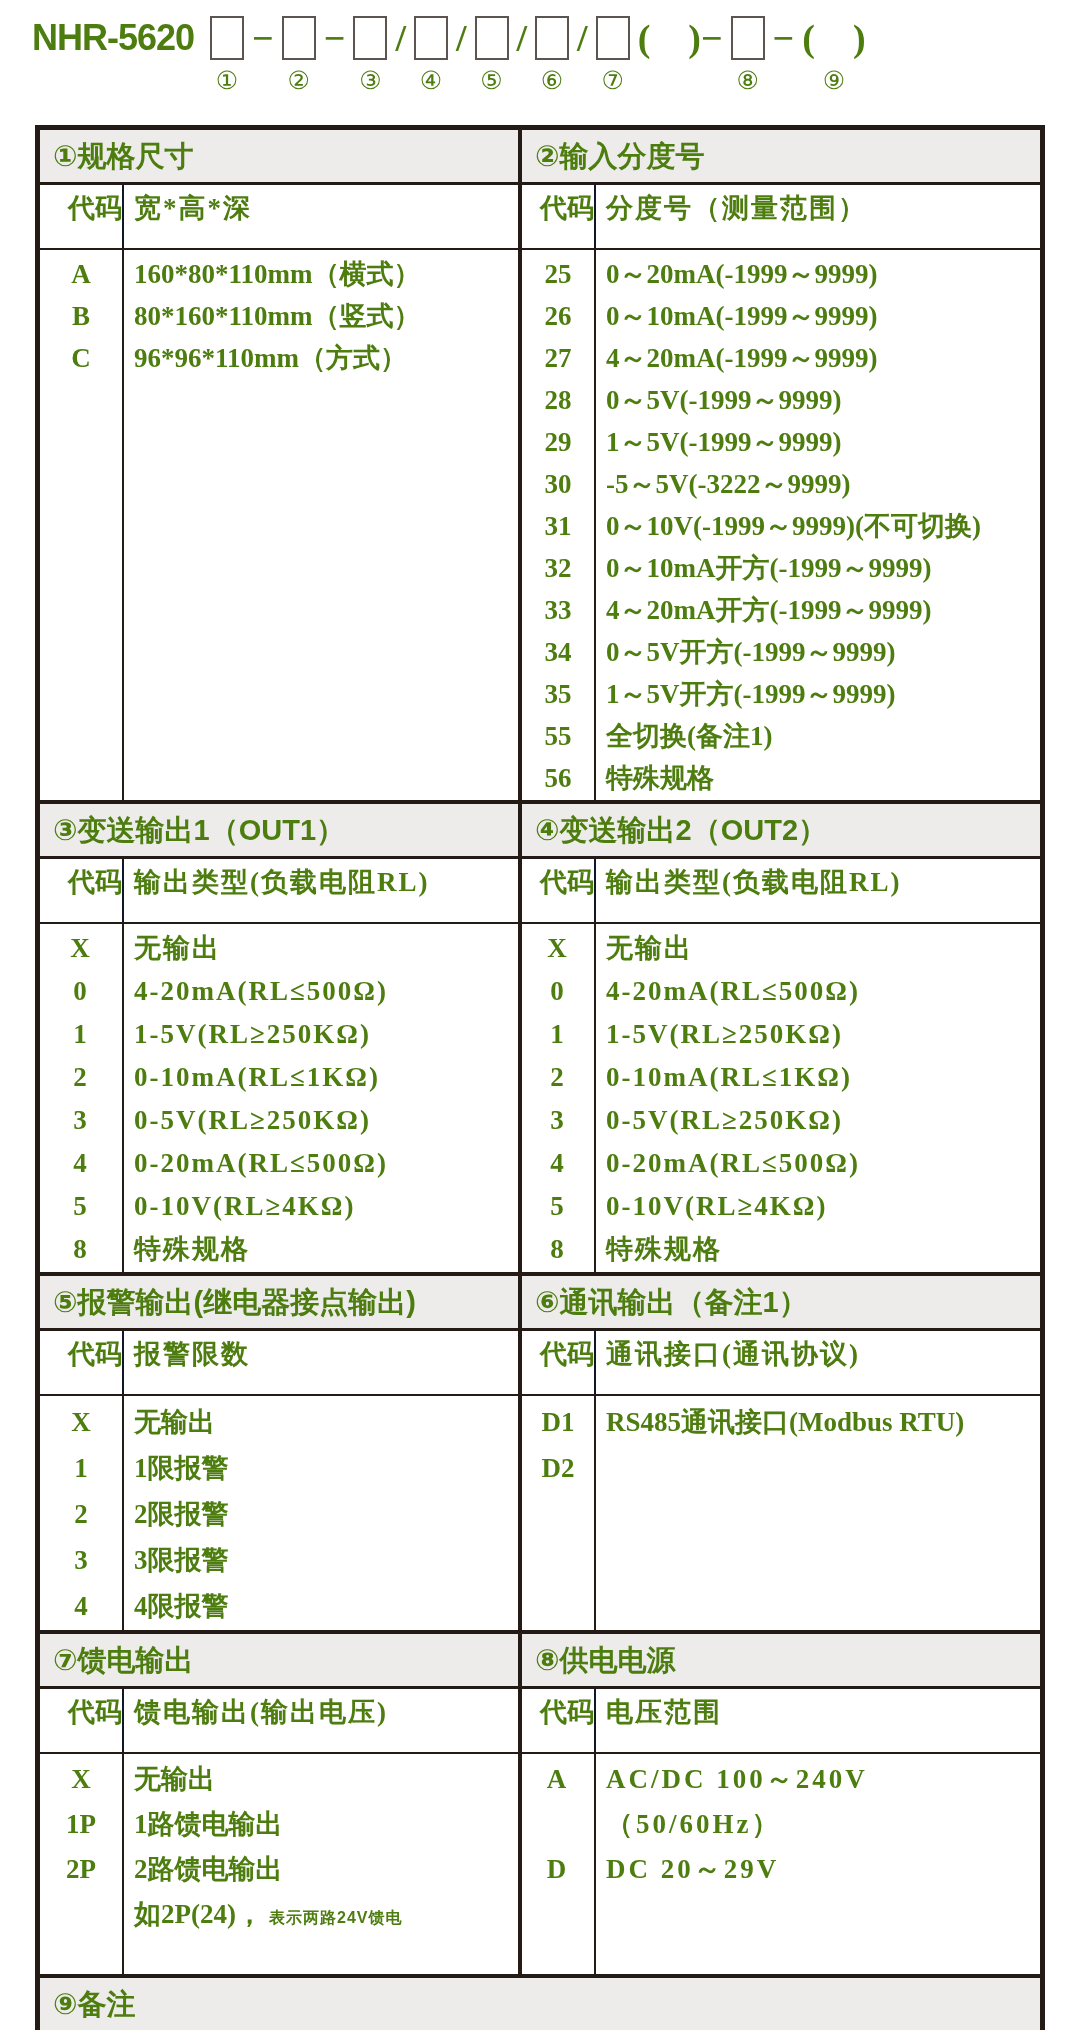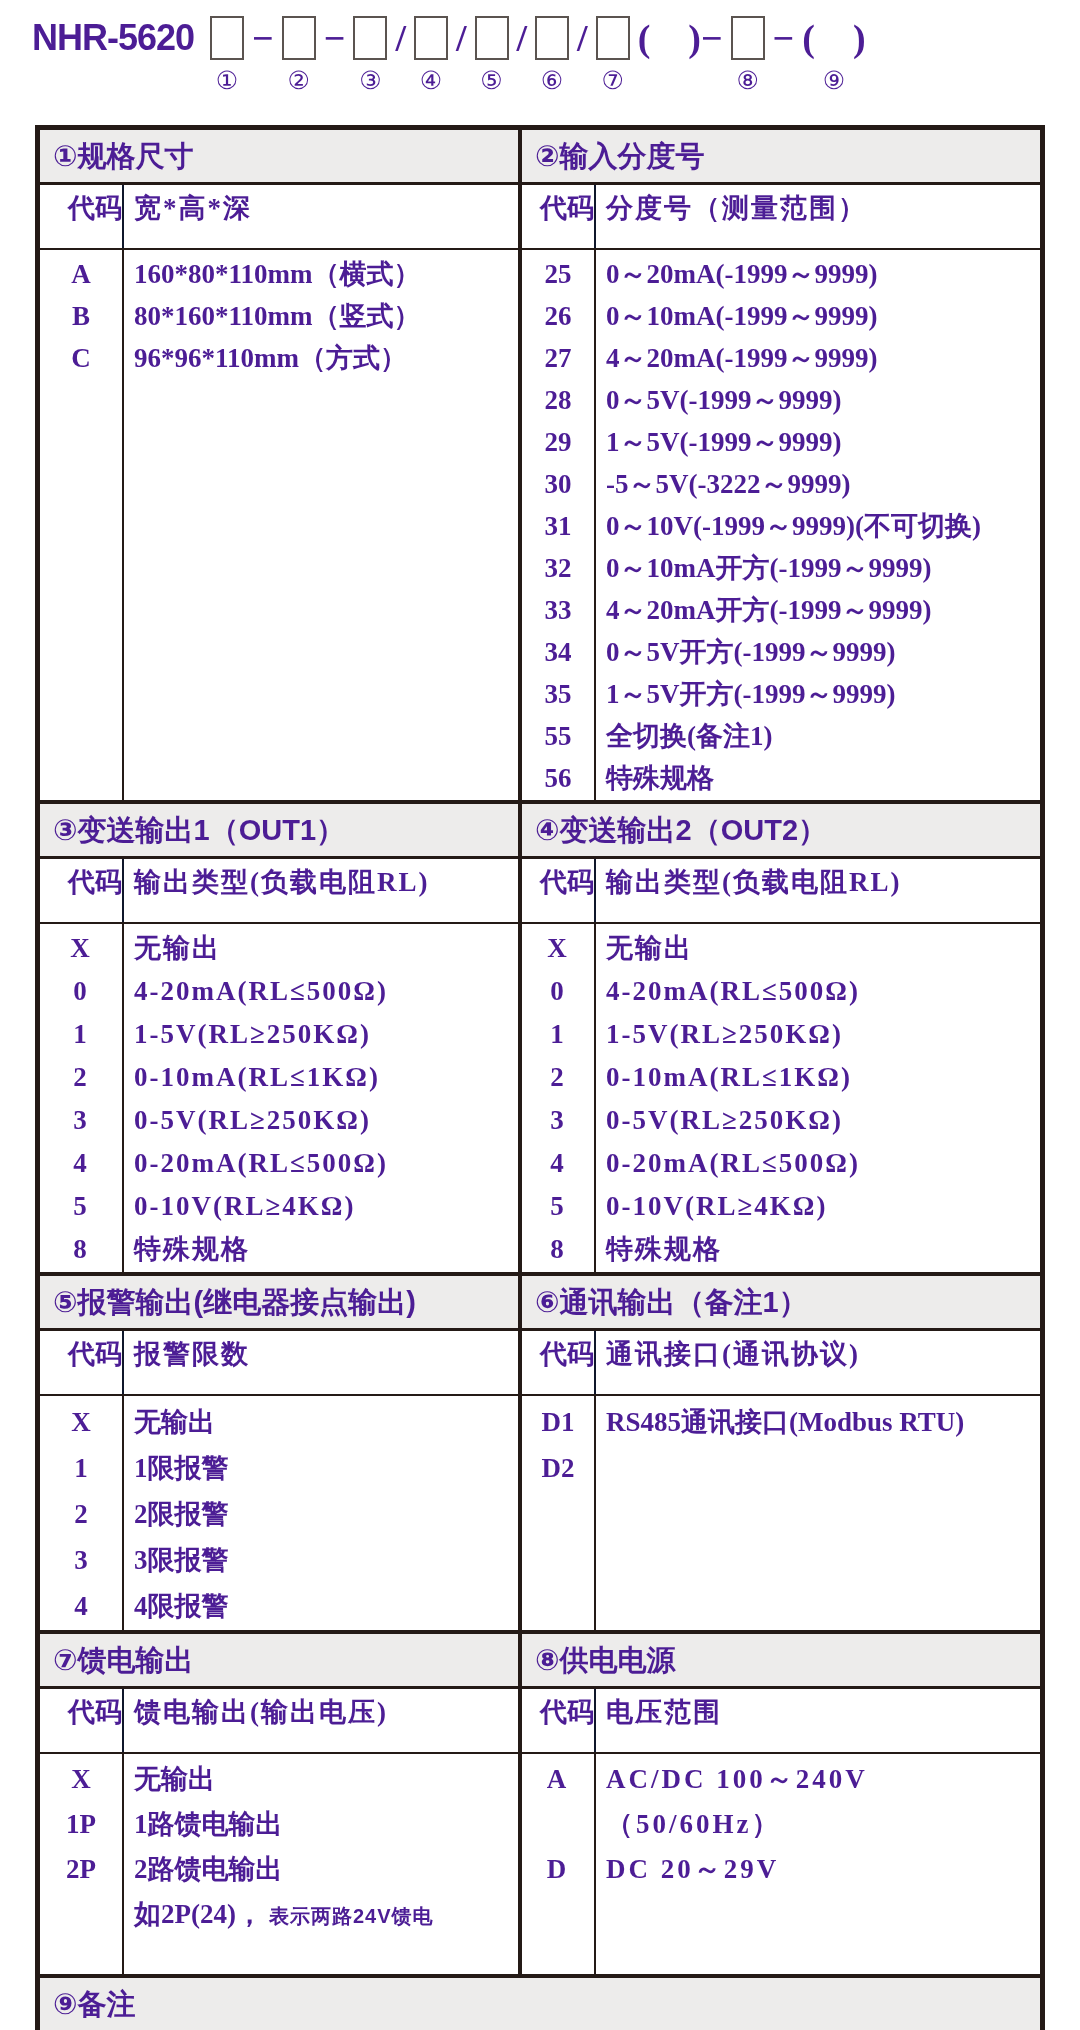--- a/index.html
+++ b/index.html
@@ -1,18 +1,18 @@
 <!DOCTYPE html>
 <html><head>
 <meta charset="utf-8">
 <style>
   html,body{margin:0;padding:0;background:#ffffff;}
   .page{
     position:relative;width:1080px;height:2030px;background:#ffffff;
-    color:#4c1d95;font-family:"Liberation Serif","DejaVu Serif",serif;
+    color:#4d7c0f;font-family:"Liberation Serif","DejaVu Serif",serif;
     overflow:hidden;
   }
   
   .model-header{position:absolute;left:32px;top:14px;display:flex;align-items:flex-start;}
   .model-prefix{
     font-family:"Liberation Sans","DejaVu Sans",sans-serif;font-weight:bold;
     font-size:36px;line-height:48px;letter-spacing:-1px;margin-right:12px;white-space:nowrap;
   }
   .model-tokens{display:flex;align-items:flex-start;}
   .token{display:flex;flex-direction:column;align-items:center;margin:0 4px;}
@@ -45,21 +45,21 @@
   .body-vals{flex:1;padding:3px 0 0 10px;min-width:0;}
   .row{height:43px;line-height:43px;white-space:nowrap;}
   .code-cell{text-align:center;}
   .p1 .sec-body{height:550px;} .p1 .row{height:42px;line-height:42px;}
   .p2 .sec-body{height:348px;} .p2 .row{height:43px;line-height:43px;letter-spacing:2px;}
   .p3 .sec-body{height:234px;} .p3 .row{height:46px;line-height:46px;}
   .p4 .sec-body{height:220px;} .p4 .row{height:45px;line-height:45px;}
   .p4 .right .row{letter-spacing:3px;}
   .small-note{
     font-family:"Liberation Sans","DejaVu Sans",sans-serif;font-weight:bold;
-    font-size:20px;margin-left:6px;letter-spacing:1px;
+    font-size:16px;margin-left:6px;letter-spacing:1px;
   }
   .sec9{border-top:4px solid #241a16;}
   .sec9-body{font-size:28px;font-weight:bold;line-height:30px;padding:11px 0 11px 14px;}
 </style>
 </head>
 <body>
 
 <div class="page">
 
   <header class="model-header">

